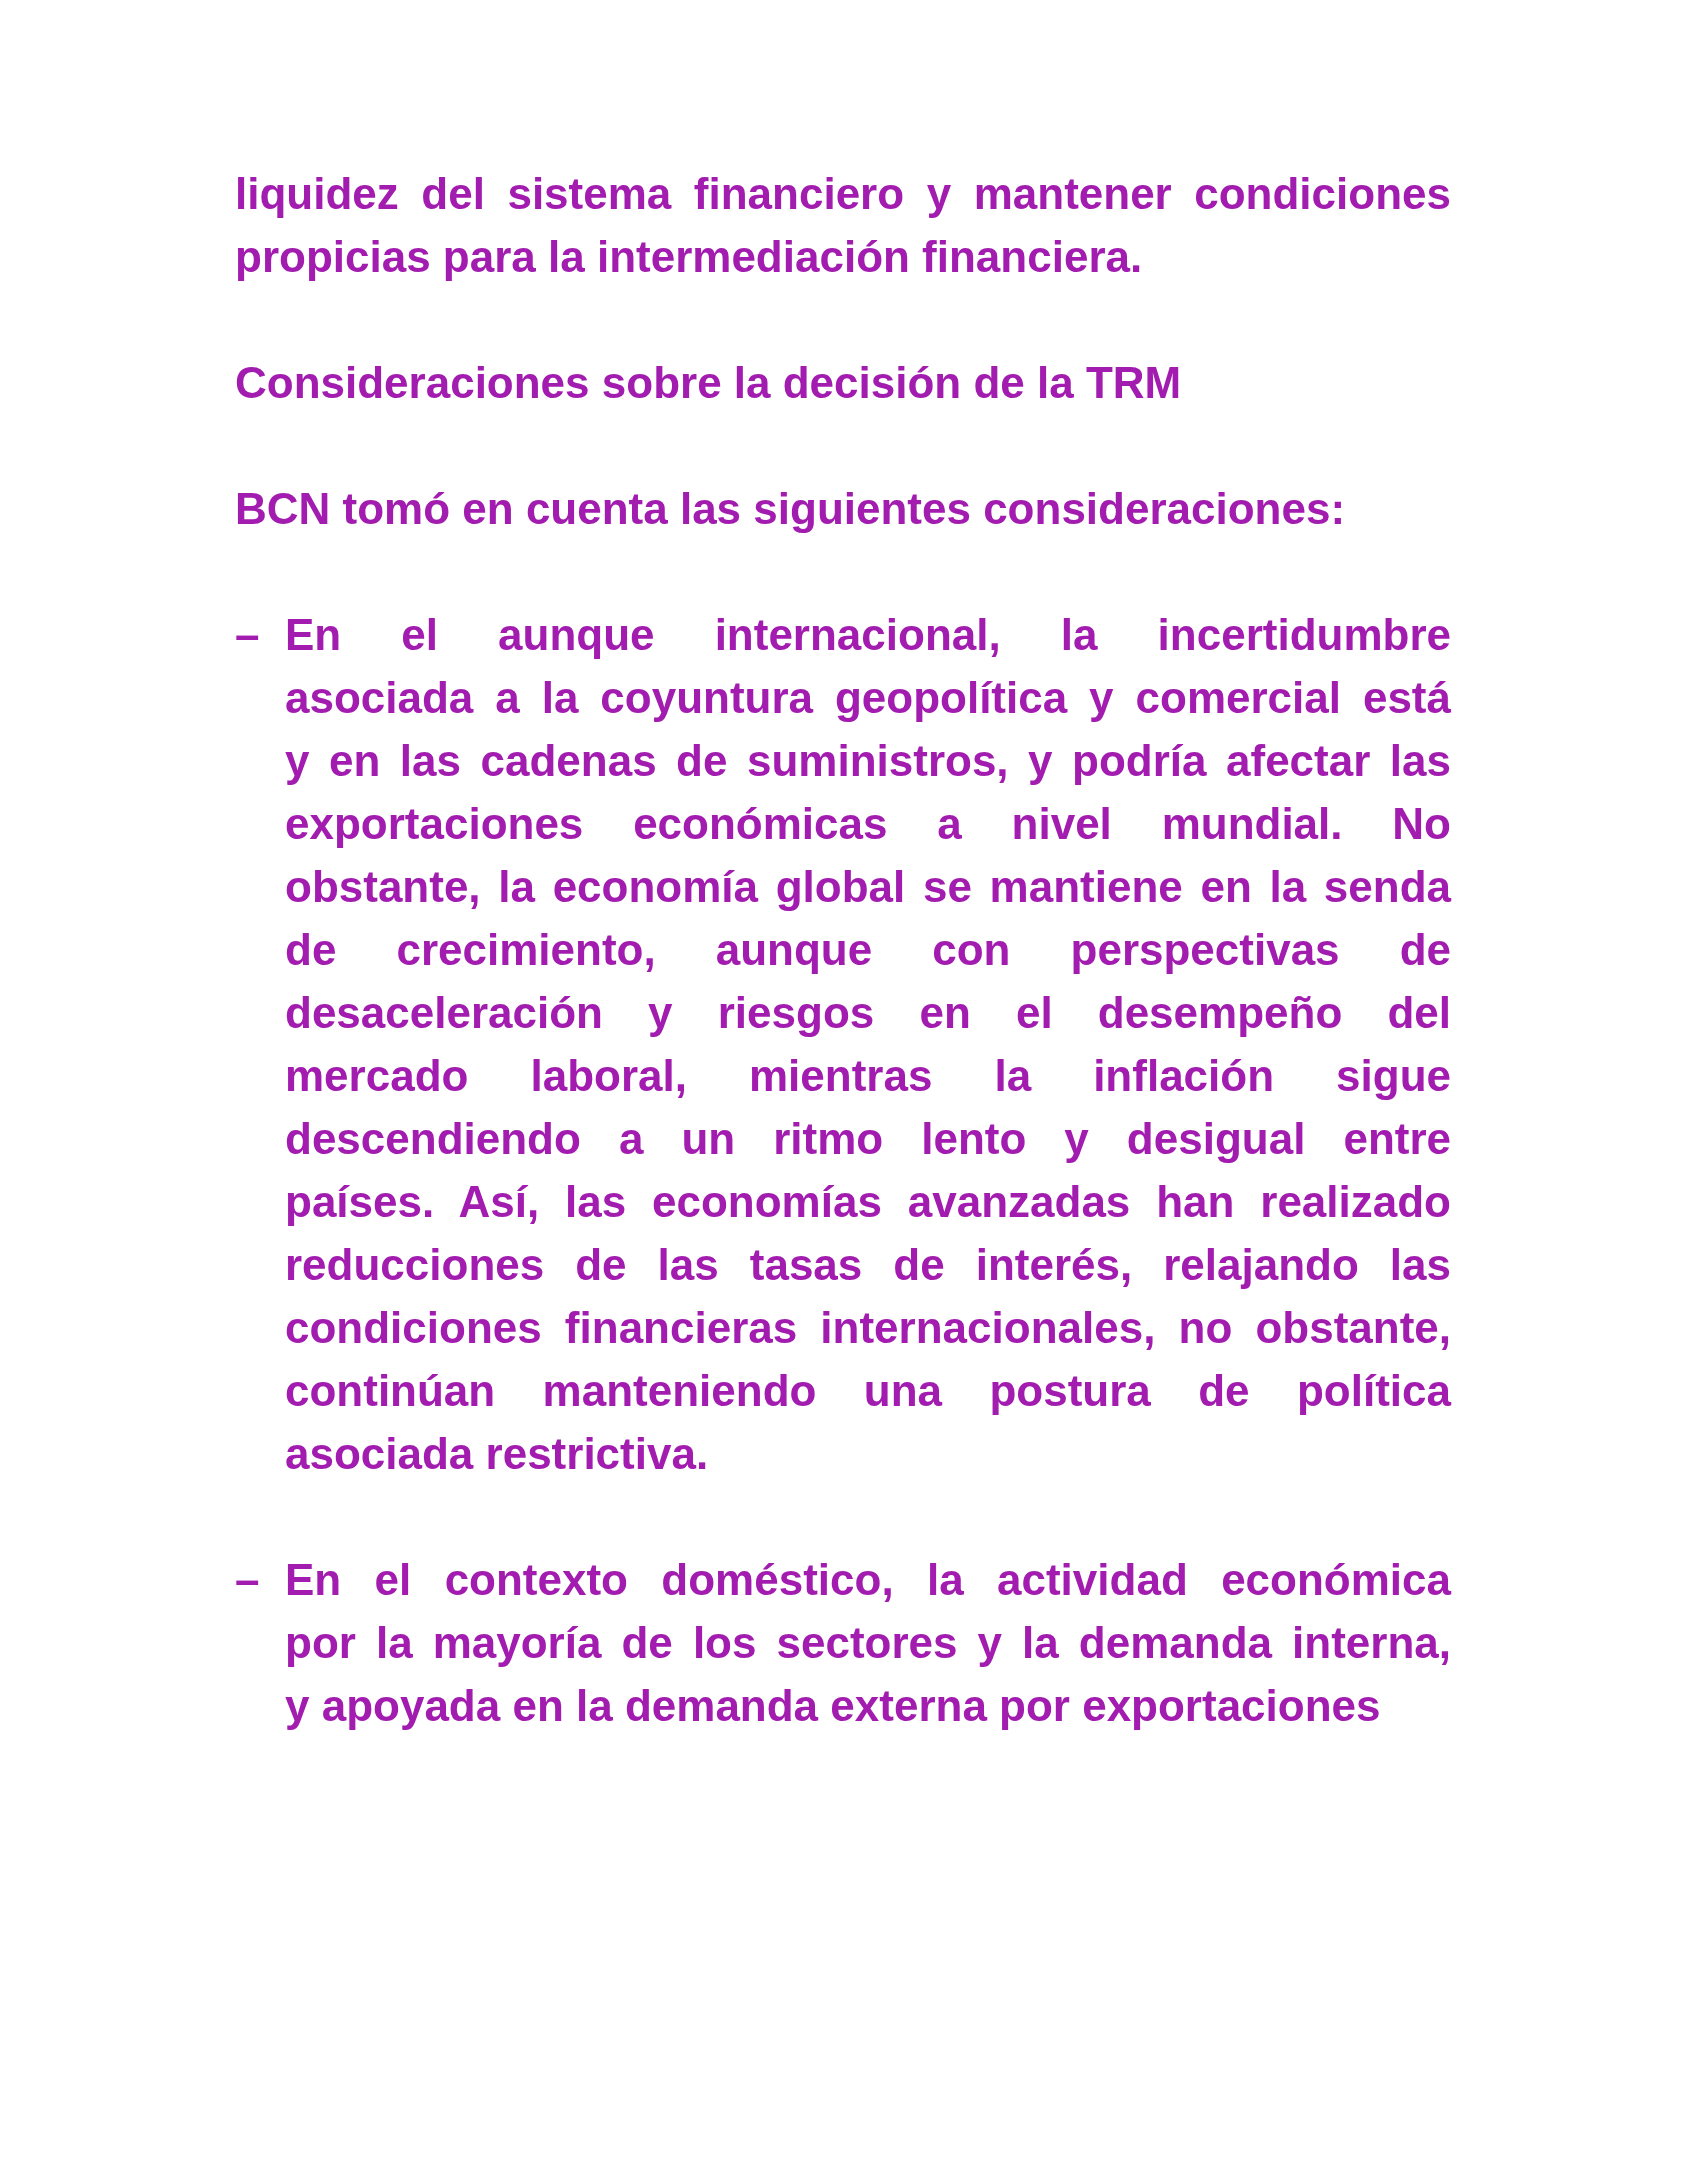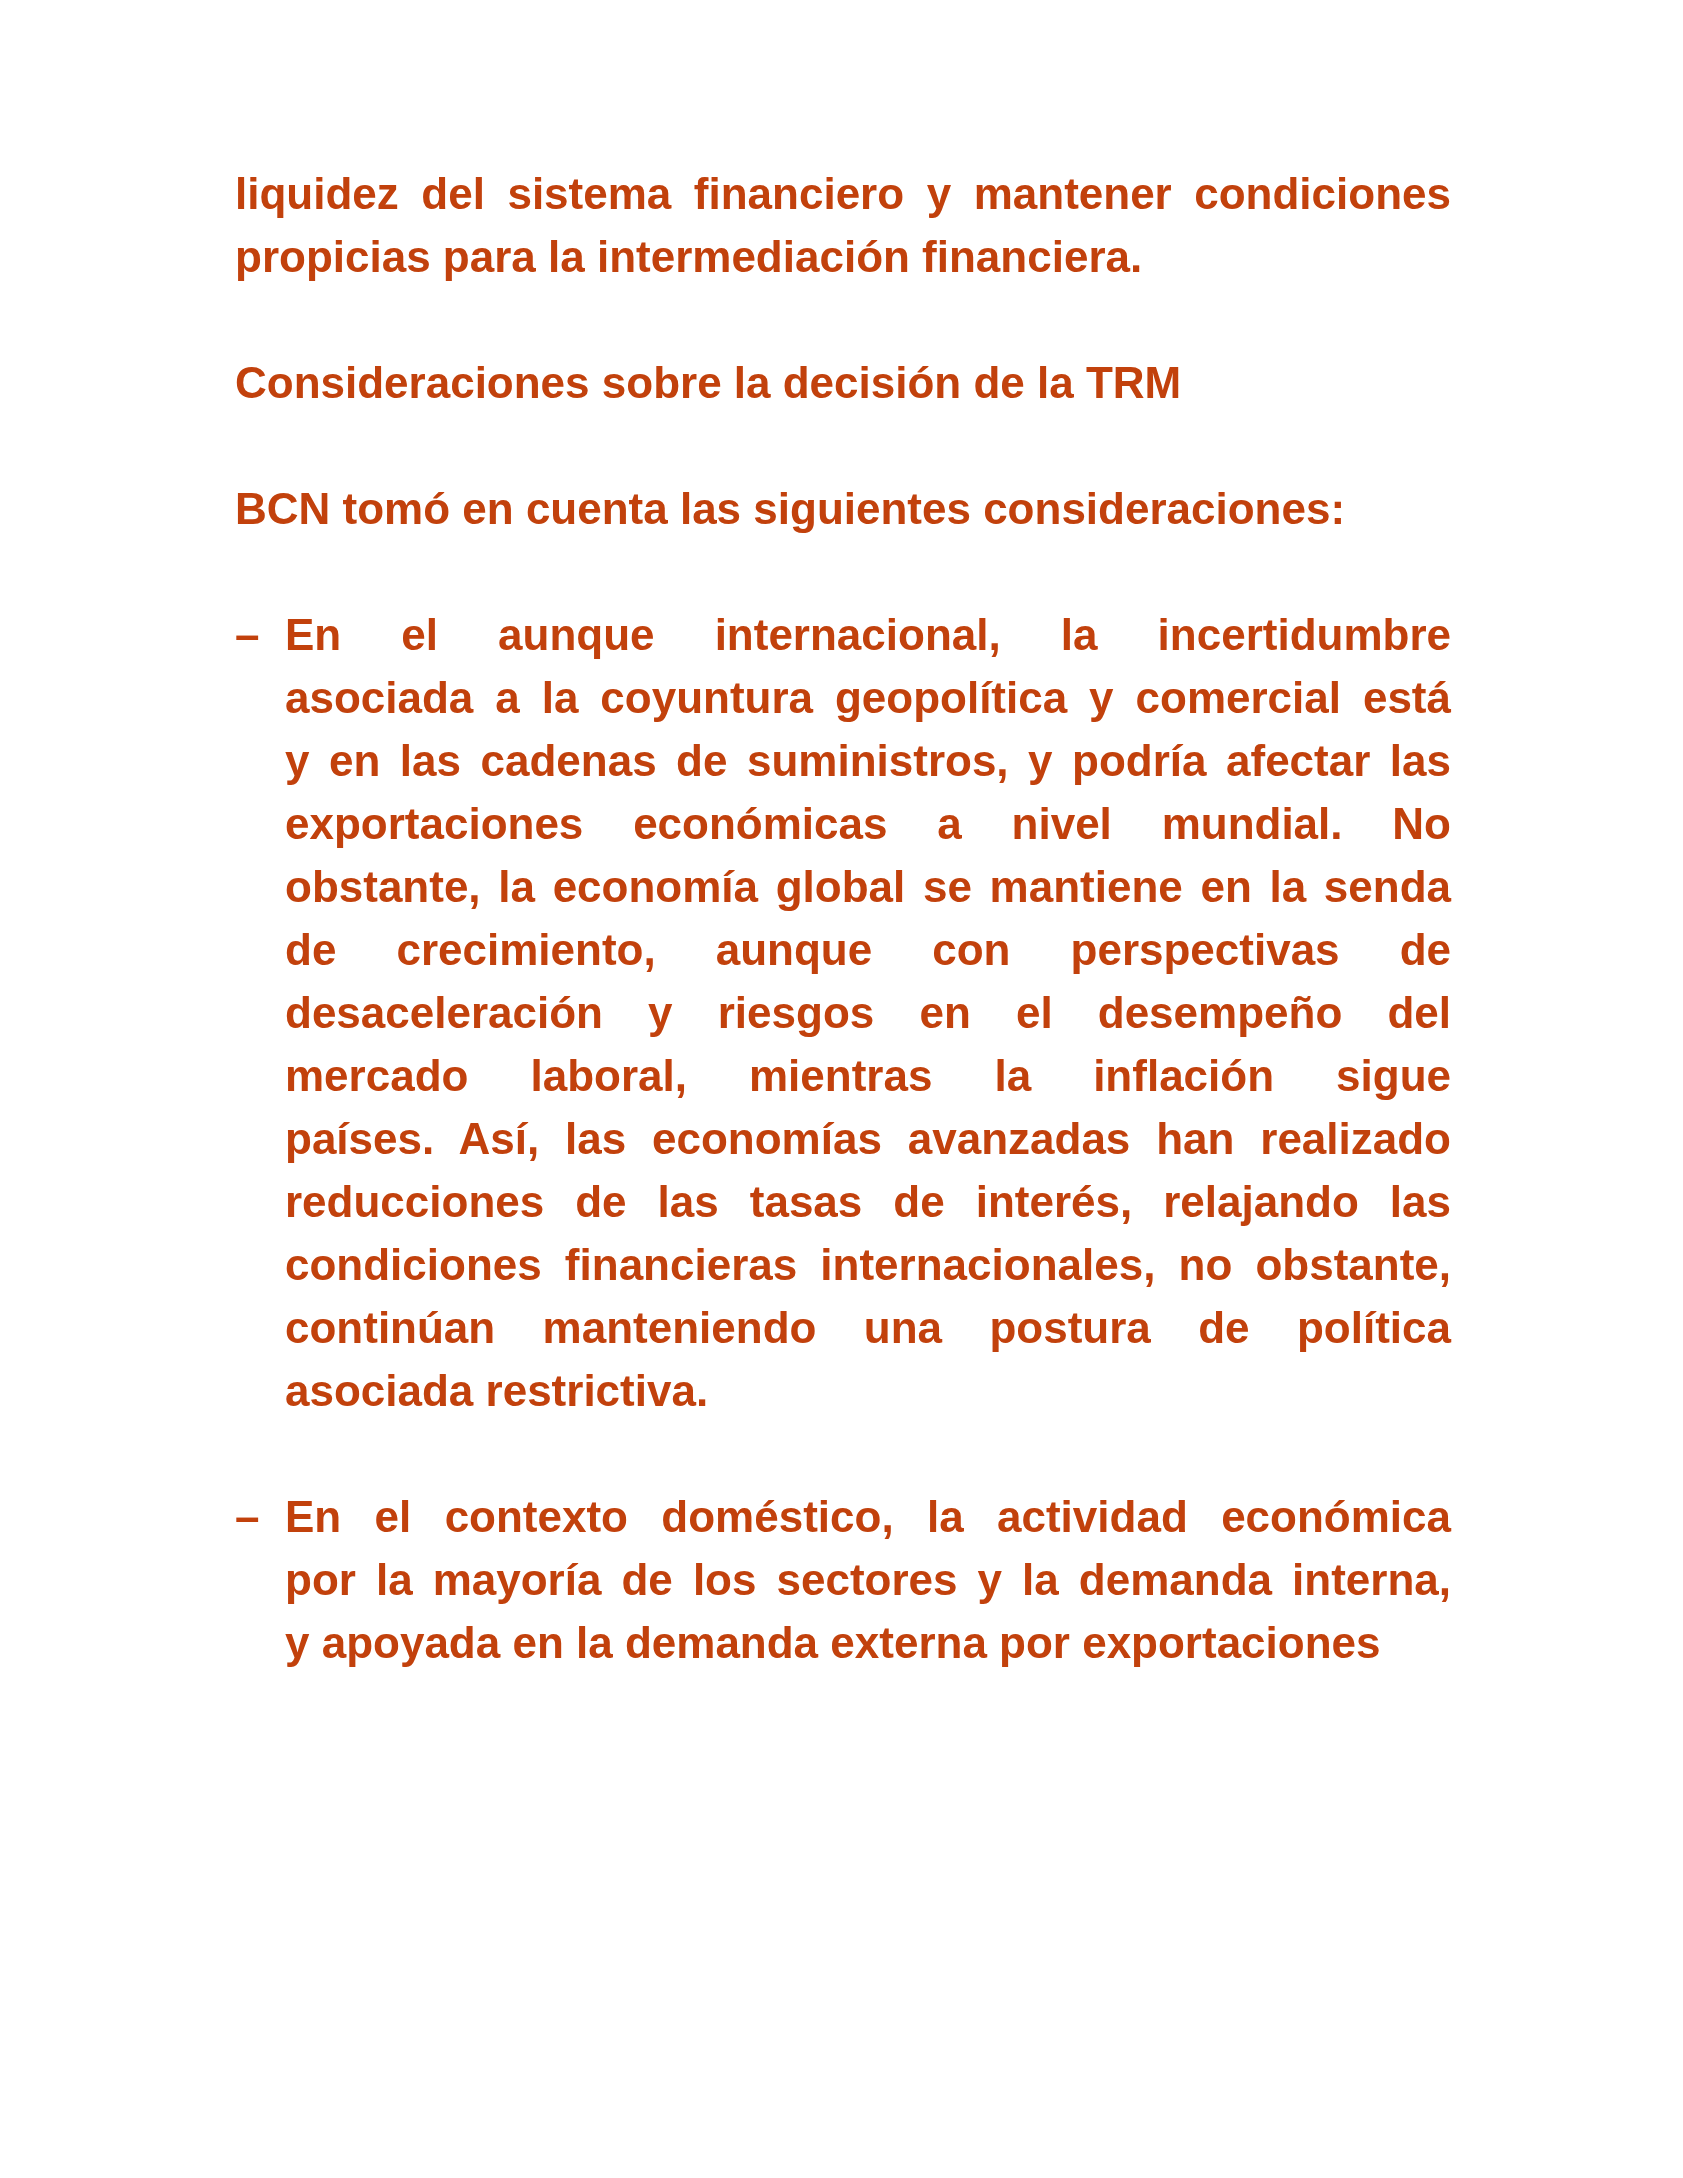--- a/index.html
+++ b/index.html
@@ -5,21 +5,21 @@
   html, body {
     margin: 0;
     padding: 0;
     background: #ffffff;
   }
   .page {
     position: relative;
     width: 1683px;
     height: 2178px;
     background: #ffffff;
-    color: #c2410c;
+    color: #a21caf;
     font-family: "Liberation Sans", sans-serif;
     font-weight: 700;
     overflow: hidden;
   }
   .content {
     position: absolute;
     left: 235px;
     top: 162px;
     width: 1216px;
     font-size: 44px;
@@ -64,20 +64,21 @@
       <div class="block bullet">
         <span class="marker">–</span>
         <div class="line">En el aunque internacional, la incertidumbre</div>
         <div class="line">asociada a la coyuntura geopolítica y comercial está</div>
         <div class="line">y en las cadenas de suministros, y podría afectar las</div>
         <div class="line">exportaciones económicas a nivel mundial. No</div>
         <div class="line">obstante, la economía global se mantiene en la senda</div>
         <div class="line">de crecimiento, aunque con perspectivas de</div>
         <div class="line">desaceleración y riesgos en el desempeño del</div>
         <div class="line">mercado laboral, mientras la inflación sigue</div>
+        <div class="line">descendiendo a un ritmo lento y desigual entre</div>
         <div class="line">países. Así, las economías avanzadas han realizado</div>
         <div class="line">reducciones de las tasas de interés, relajando las</div>
         <div class="line">condiciones financieras internacionales, no obstante,</div>
         <div class="line">continúan manteniendo una postura de política</div>
         <div class="line last">asociada restrictiva.</div>
       </div>
       <div class="block bullet">
         <span class="marker">–</span>
         <div class="line">En el contexto doméstico, la actividad económica</div>
         <div class="line">por la mayoría de los sectores y la demanda interna,</div>

